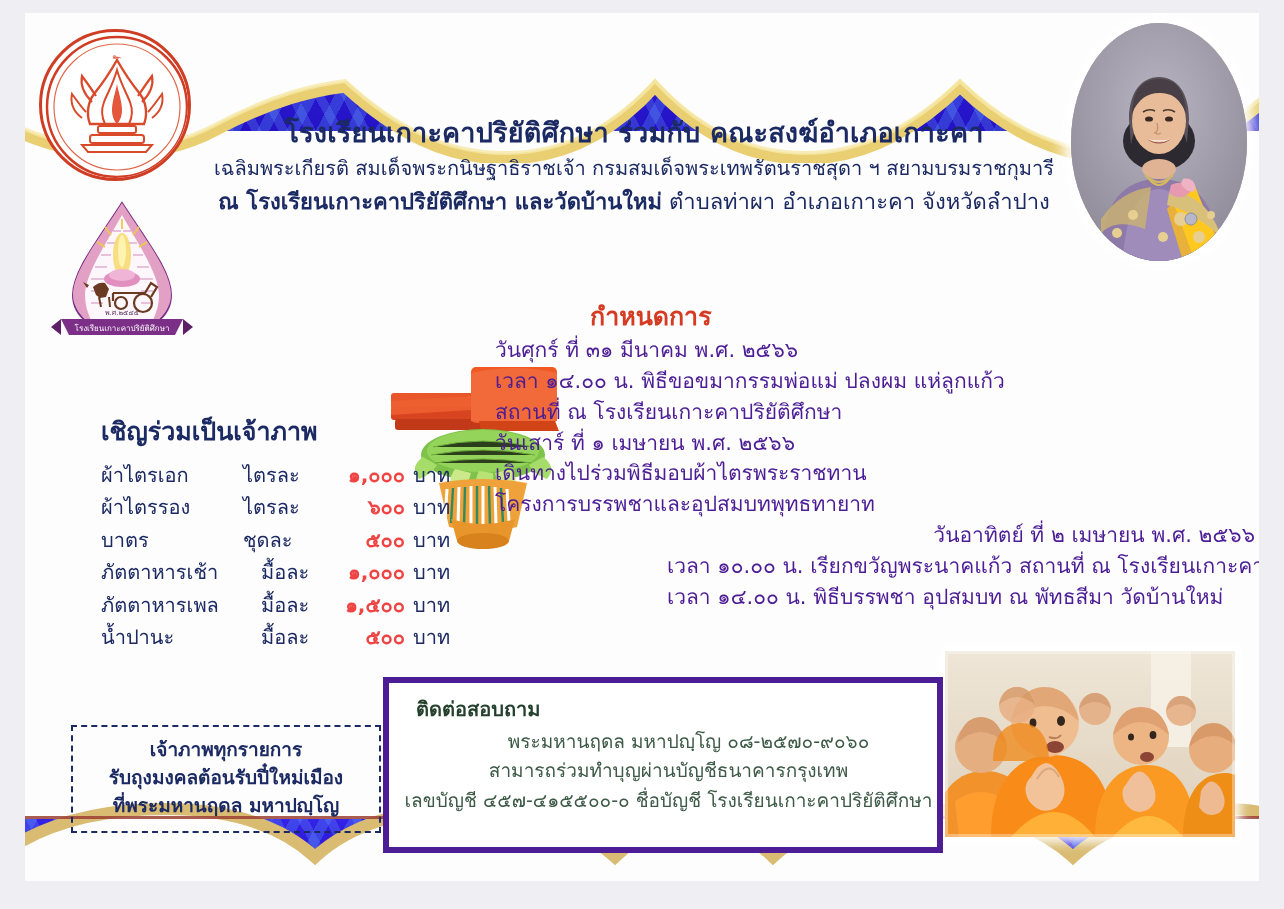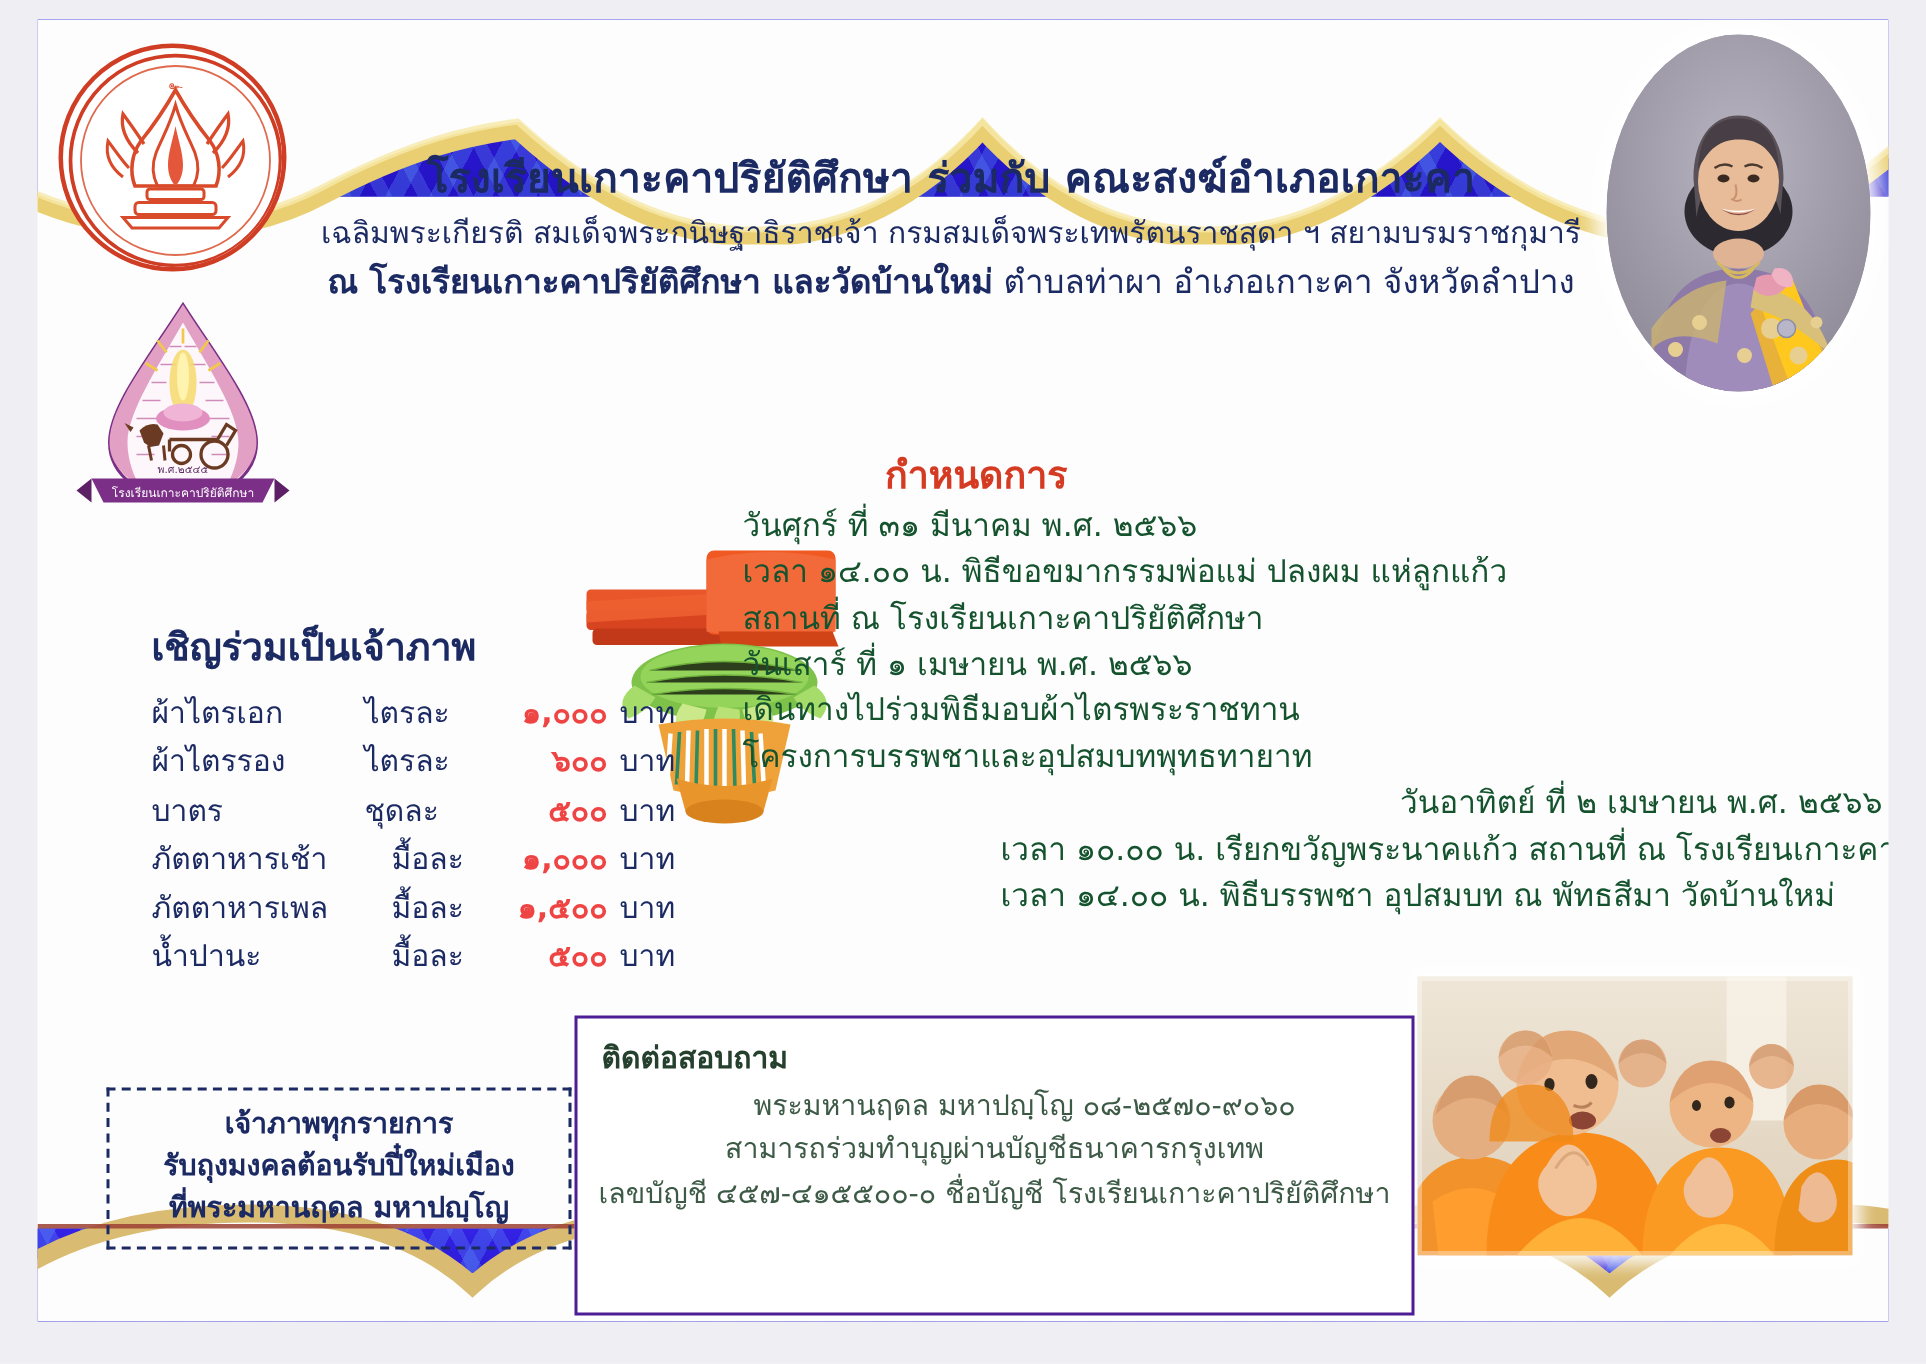--- a/index.html
+++ b/index.html
@@ -108,21 +108,21 @@
     right: 24px; bottom: 44px;
     width: 290px; height: 186px;
     overflow: hidden;
     background: #f1e7d9;
     box-shadow: 0 0 10px 6px rgba(255,255,255,.9);
   }
 
   
   .hdr {
     position: absolute;
-    left: 178px; top: 87px;
+    left: 178px; top: 100px;
     width: 862px;
     text-align: center;
     color: #1c2a63;
   }
   .hdr .l1 { font-size: 27px; font-weight: bold; line-height: 1.45; letter-spacing: .2px; }
   .hdr .l2 { font-size: 24px; font-weight: bold; line-height: 1.55; }
   .hdr .l3 { font-size: 20px; line-height: 1.6; }
   .hdr .l4 { font-size: 22px; line-height: 1.6; }
   .hdr .l4 b { font-weight: bold; }
 
@@ -131,21 +131,21 @@
     left: 565px; top: 283px;
     font-size: 25px;
     font-weight: bold;
     color: #d53a22;
   }
 
   .agenda {
     position: absolute;
     left: 470px; top: 322px;
     width: 760px;
-    color: #14532d;
+    color: #4c1d95;
     font-size: 21px;
     line-height: 1.47;
   }
   .agenda .row { white-space: nowrap; }
   .ind-0 { padding-left: 0; }
   .ind-1 { padding-left: 172px; }
   .ind-3 { padding-left: 62px; text-align: right; }
 
   .host {
     position: absolute;
@@ -163,25 +163,26 @@
   .host-row .item { width: 142px; }
   .host-row .unit { width: 92px; }
   .host-row .amt { color: #ef4444; font-weight: bold; text-align: right; width: 70px; }
   .host-row .baht { padding-left: 8px; }
   .host-row.wide .item { width: 160px; }
   .host-row.wide .unit { width: 74px; }
 
   .contact-box {
     position: absolute;
     left: 358px; top: 664px;
-    width: 560px; height: 200px;
-    border: 2px solid #4c1d95;
+    width: 560px; height: 176px;
+    border: 6px solid #4c1d95;
     box-sizing: border-box;
     background: #fff;
     color: #3d5a46;
+    padding-left: 11px;
   }
   .contact-title {
     font-size: 20px; font-weight: bold;
     color: #25402c;
     padding: 10px 0 2px 16px;
   }
   .contact-lines { text-align: center; font-size: 19px; line-height: 1.54; }
   .contact-lines .c1 { padding-left: 40px; text-align: center; }
 
   .pledge-box {

